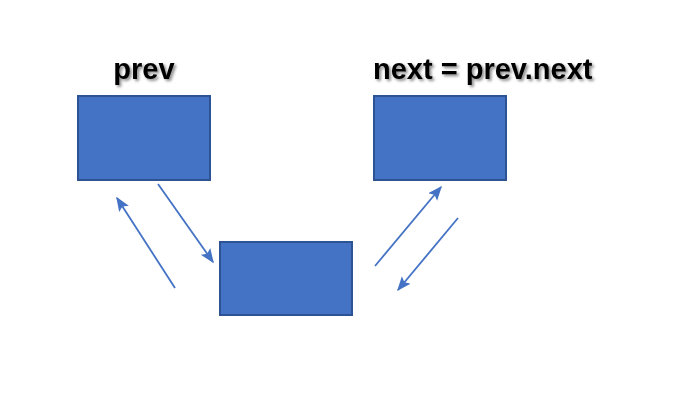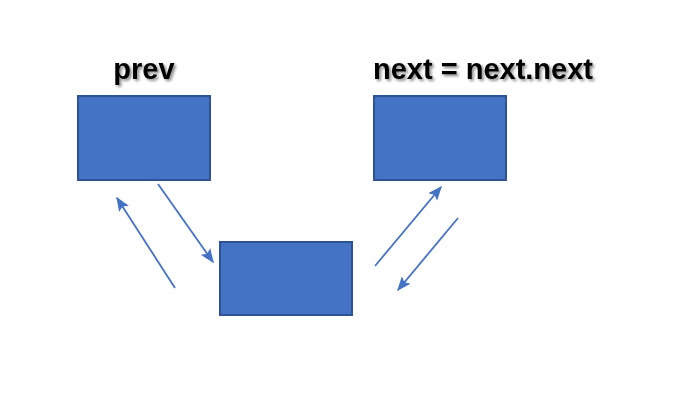--- a/index.html
+++ b/index.html
@@ -70,16 +70,16 @@
 
     <line x1="458" y1="218" x2="398" y2="290" stroke="#4472C4" stroke-width="1.8" marker-end="url(#ah)"></line>
   </svg>
 
   <div class="node-box" id="box-prev" style="left: 77px; top: 95px; width: 134px; height: 86px; background: rgb(68, 114, 196); border-color: rgb(46, 83, 149);"></div>
   <div class="node-box" id="box-next" style="left: 373px; top: 95px; width: 134px; height: 86px; background: rgb(68, 114, 196); border-color: rgb(46, 83, 149);"></div>
   <div class="node-box" id="box-newnode" style="left: 219px; top: 241px; width: 134px; height: 75px; background: rgb(68, 114, 196); border-color: rgb(46, 83, 149);"></div>
 
   <div class="node-label" id="label-prev">prev</div>
 
-  <div class="node-label" id="label-next">next = next.next</div>
+  <div class="node-label" id="label-next">next = prev.next</div>
 
 
 </div>
 
 </body></html>

